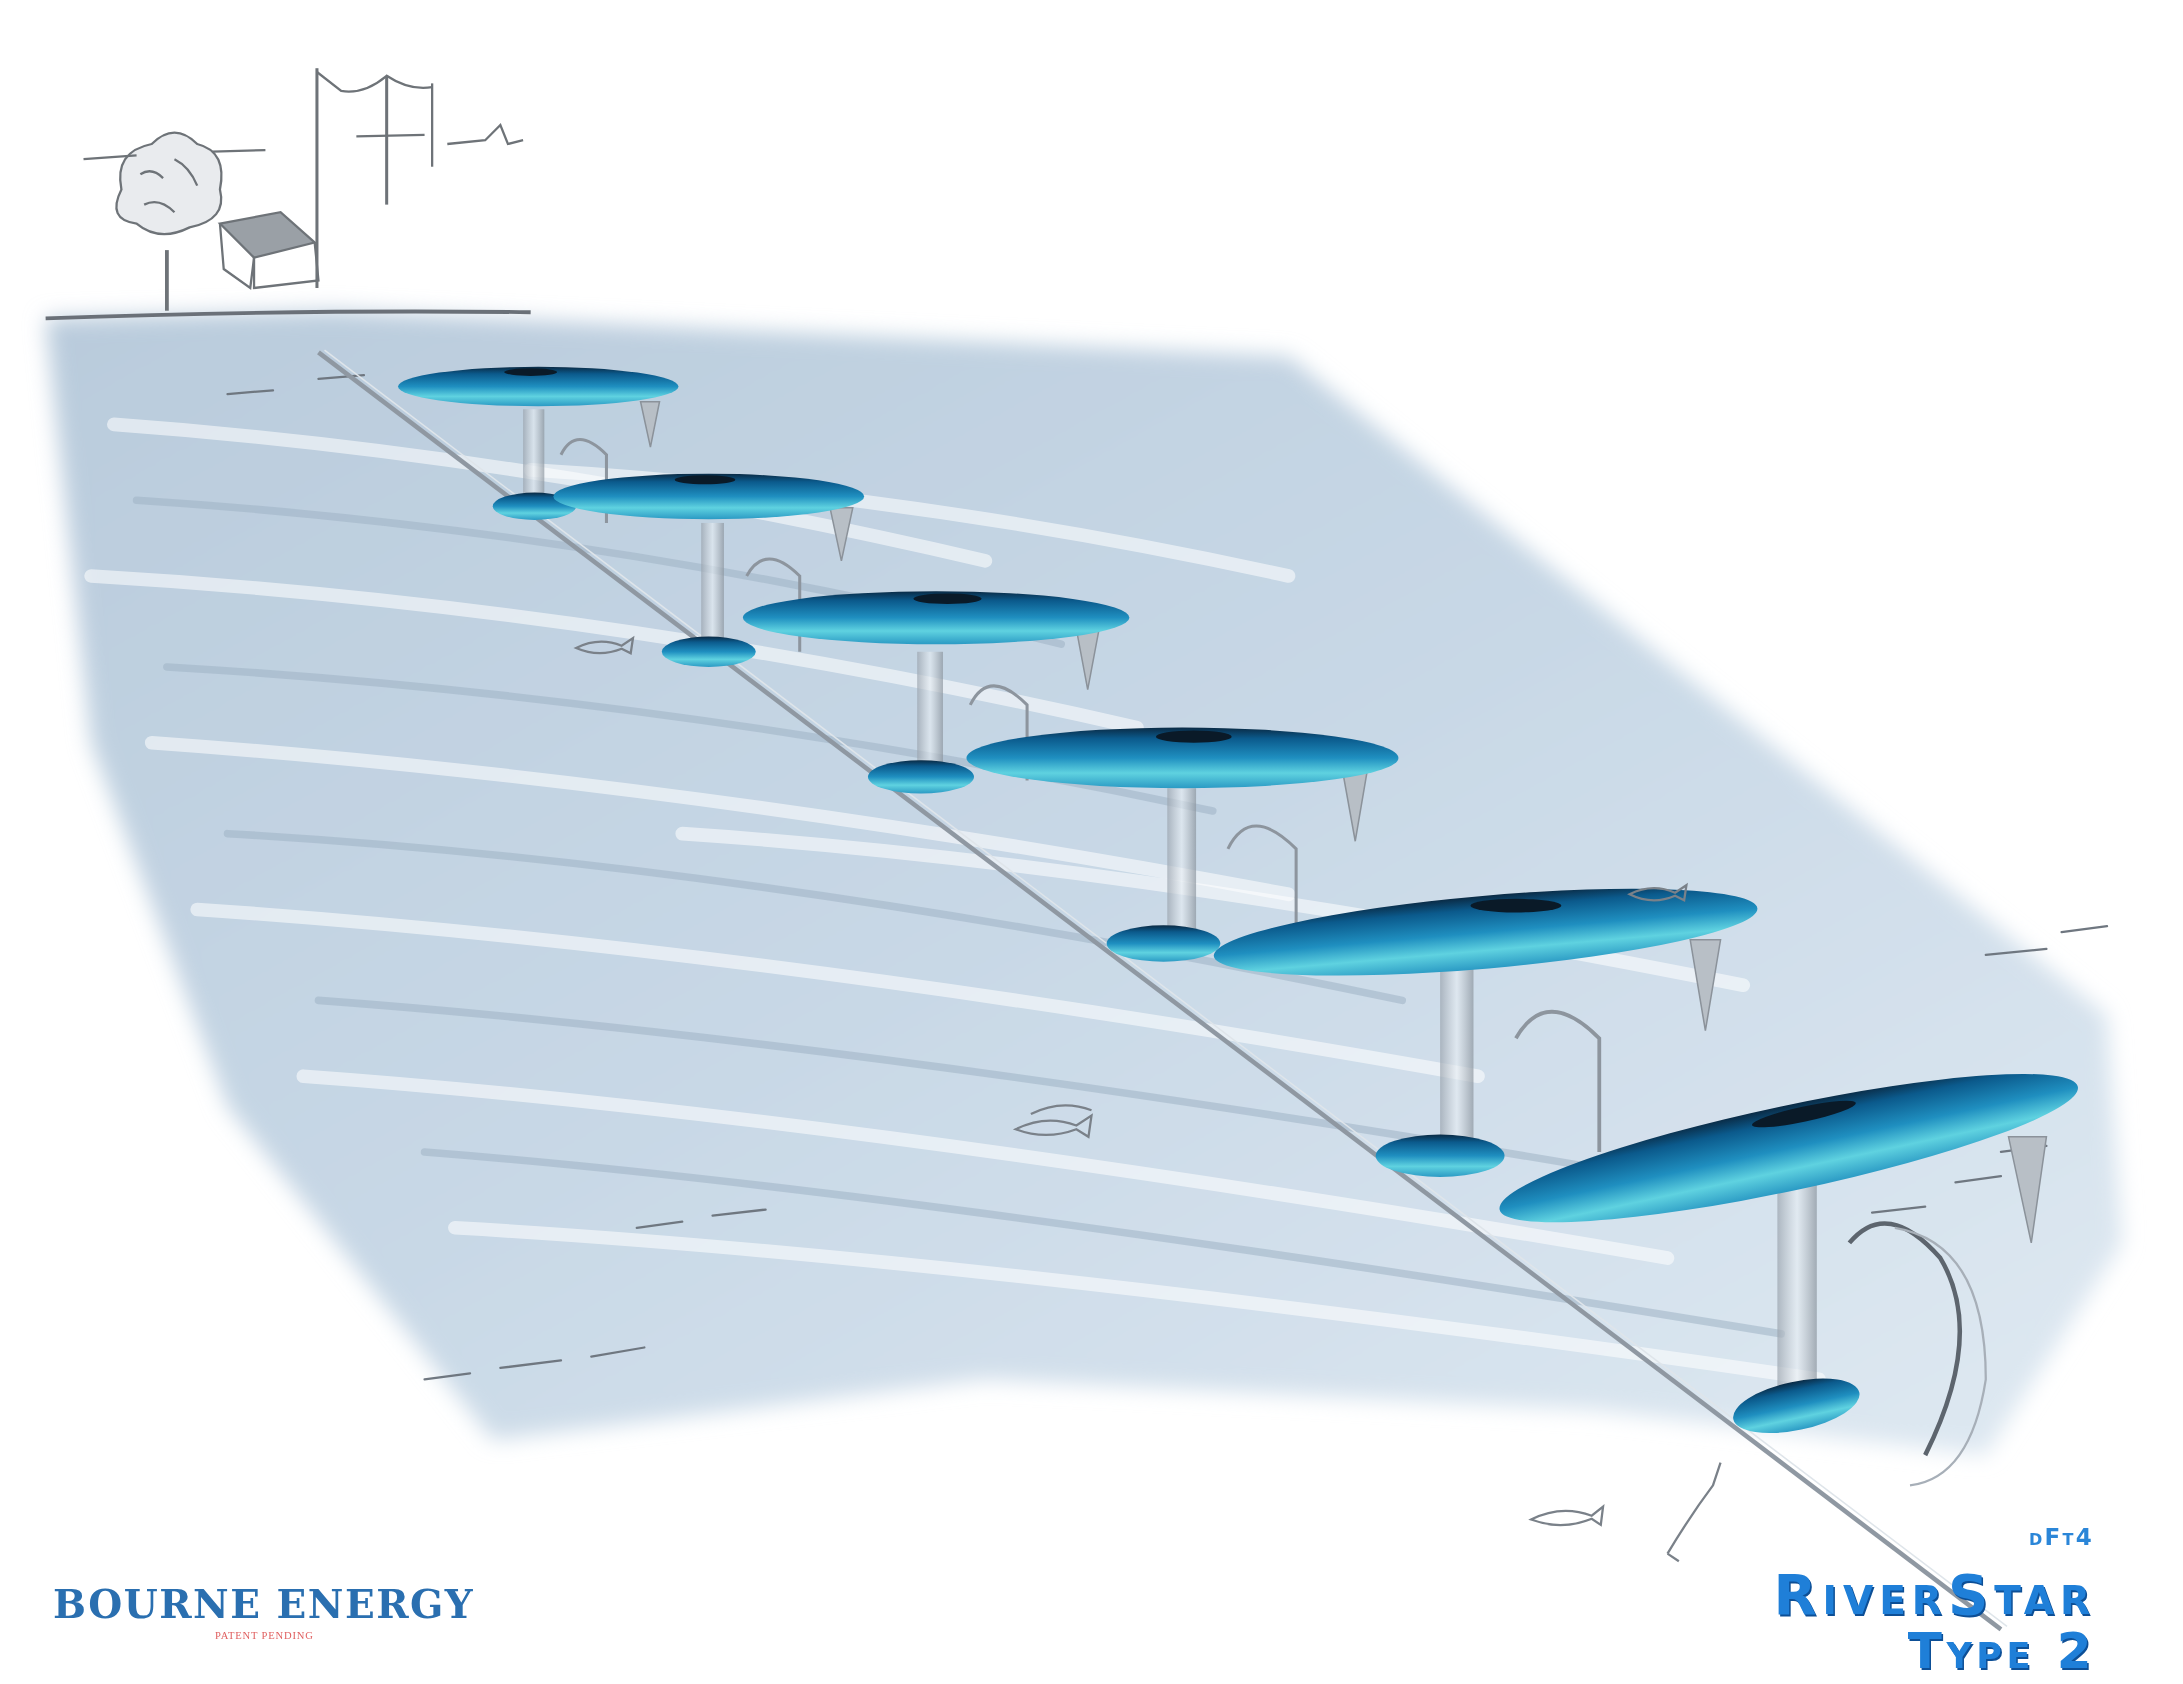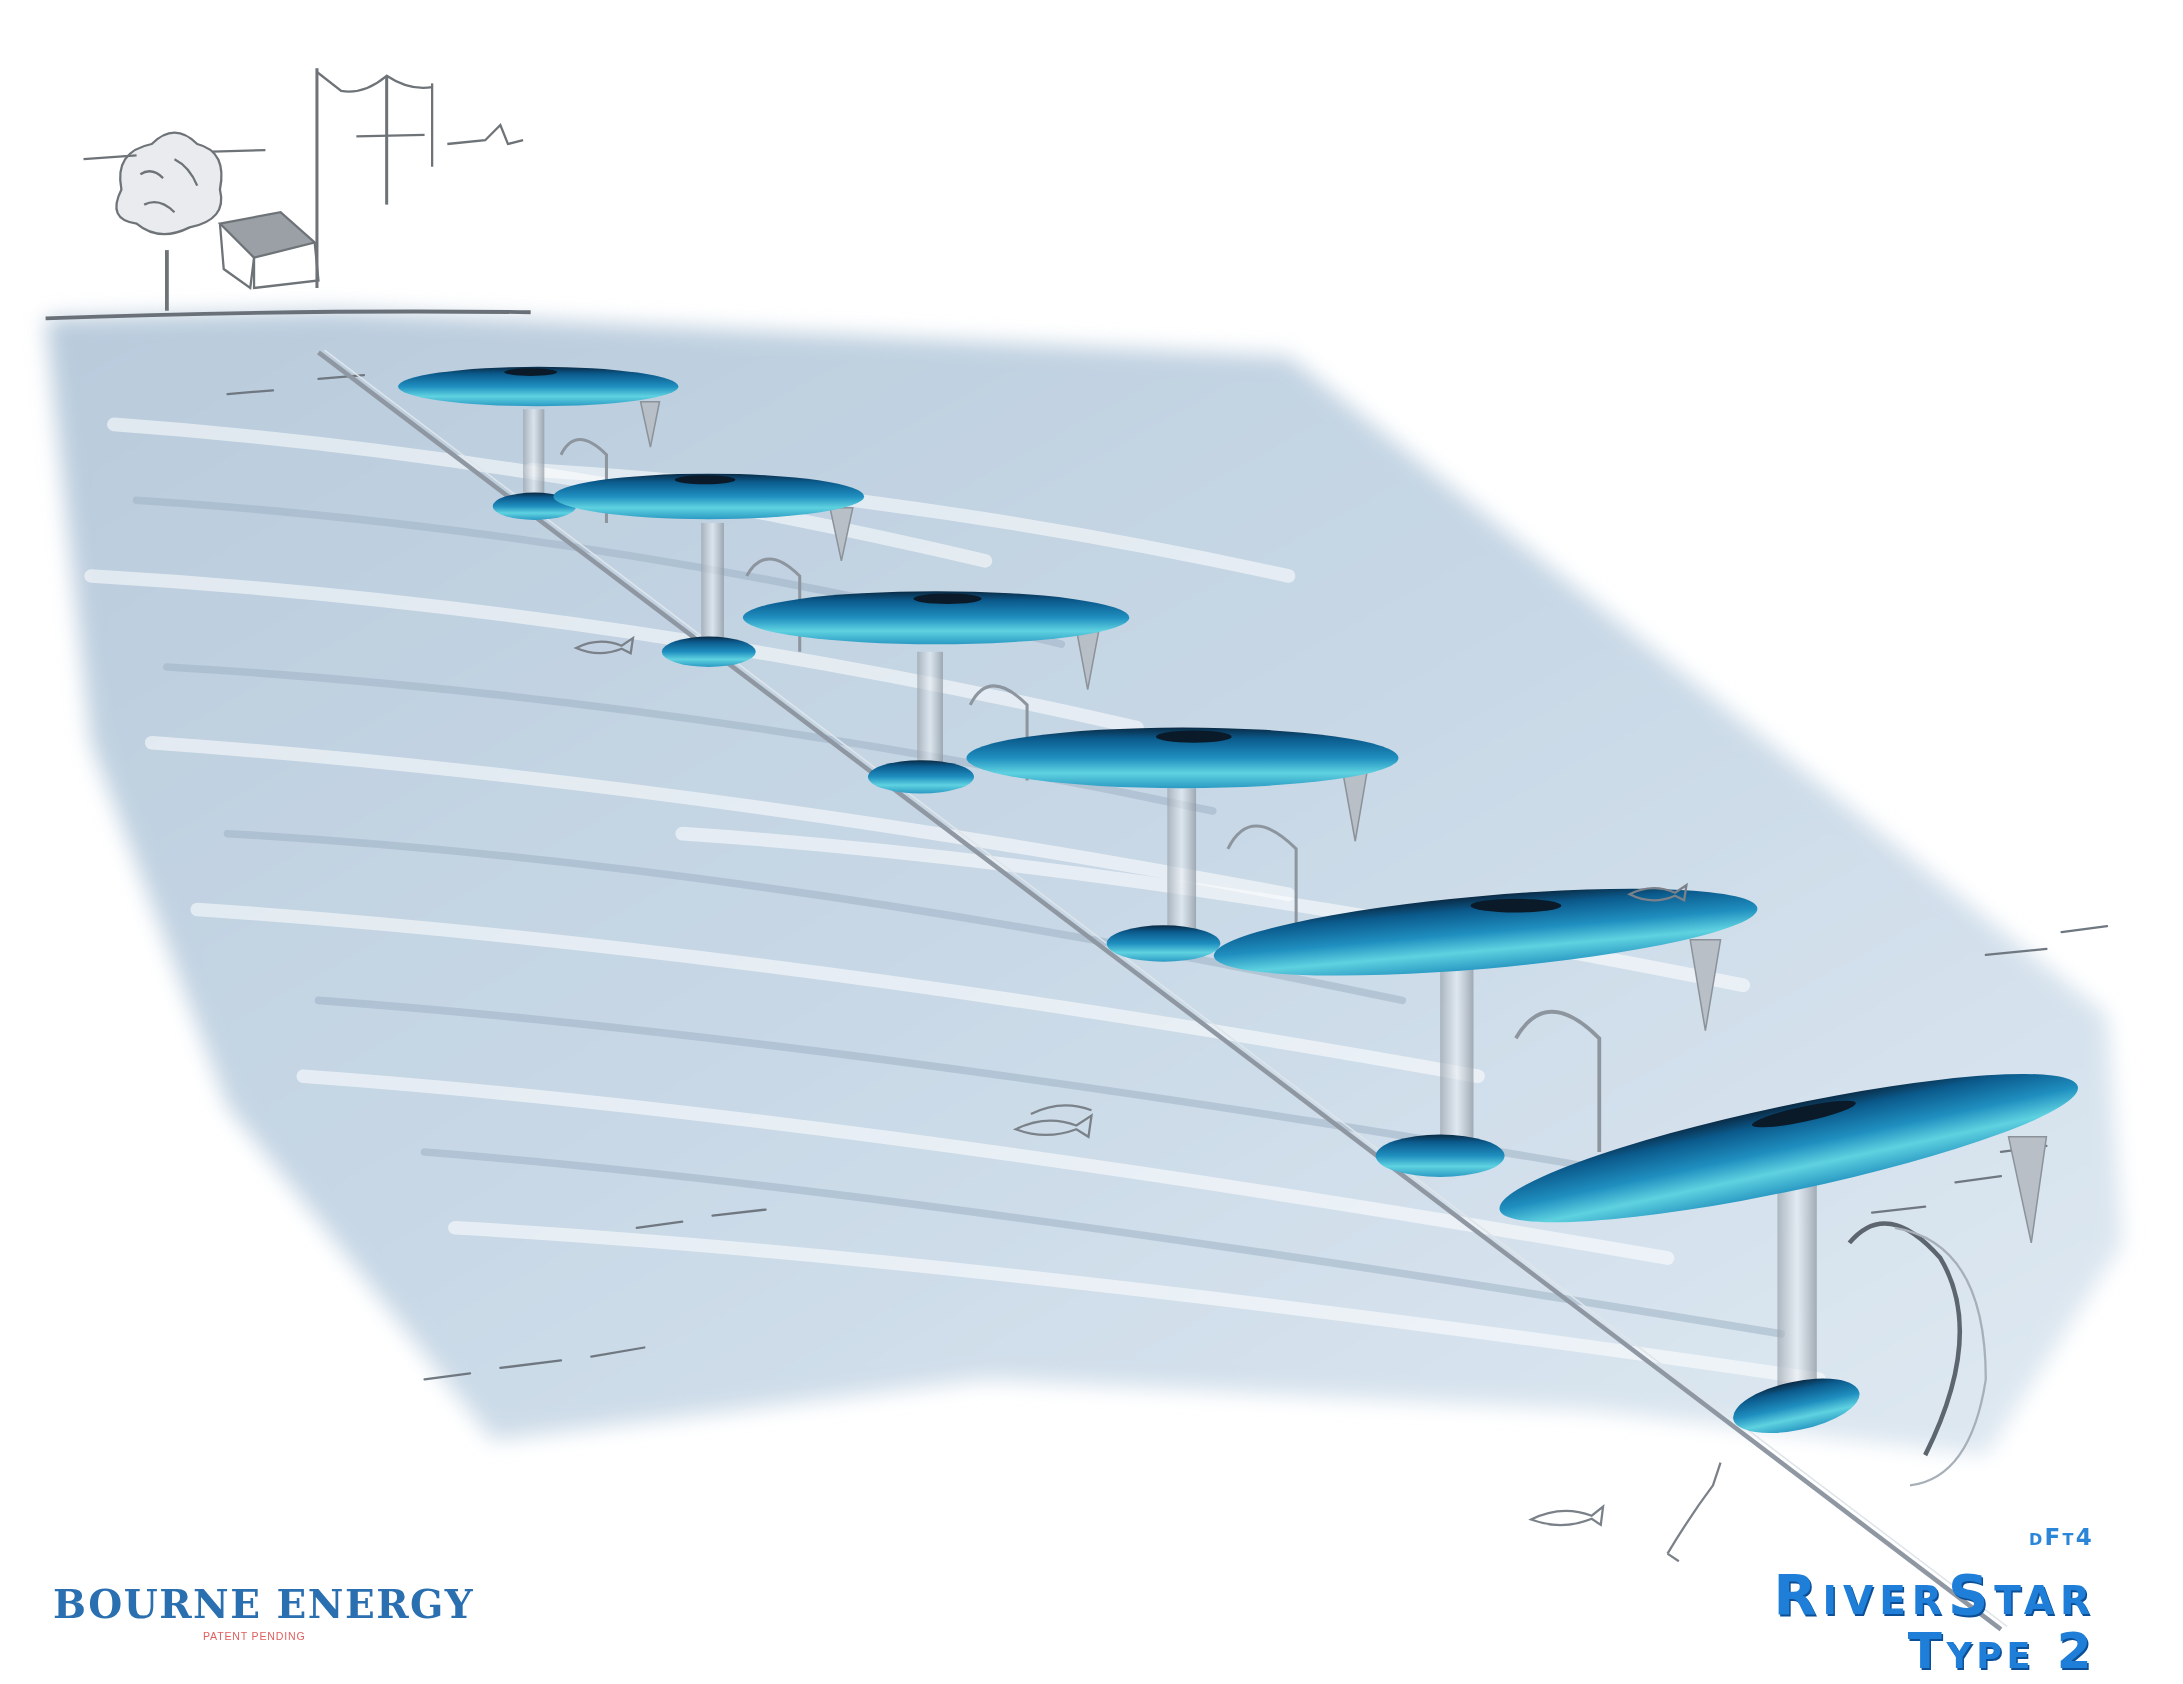--- a/index.html
+++ b/index.html
@@ -4,22 +4,22 @@
 <style>
   html, body { margin: 0; padding: 0; background: #ffffff; }
   body { width: 2183px; height: 1684px; position: relative; overflow: hidden; font-family: "DejaVu Sans", sans-serif; }
   #scene { position: absolute; left: 0; top: 0; width: 2183px; height: 1684px; }
   .brand {
     position: absolute; left: 53px; top: 1581px;
     font-family: "DejaVu Serif", serif; font-weight: bold; font-size: 39px;
     color: #2a6fb0; letter-spacing: 1.5px;
   }
   .patent {
-    position: absolute; left: 203px; top: 1630px;
-    font-family: Liberation Sans, sans-serif; font-size: 10.6px; color: #e06060; letter-spacing: 0.8px;
+    position: absolute; left: 215px; top: 1630px;
+    font-family: Liberation Serif, serif; font-size: 10.6px; color: #e06060; letter-spacing: 0.8px;
   }
   .model-code {
     position: absolute; right: 89px; top: 1524px;
     font-family: "DejaVu Sans", sans-serif; font-weight: bold; font-size: 23px;
     color: #2b86d8; font-variant: small-caps; letter-spacing: 2.3px;
   }
   .model-name {
     position: absolute; right: 87px; top: 1562px;
     font-family: "DejaVu Sans", sans-serif; font-weight: bold; font-size: 56px;
     color: #1f7fd8; font-variant: small-caps; letter-spacing: 6px;

